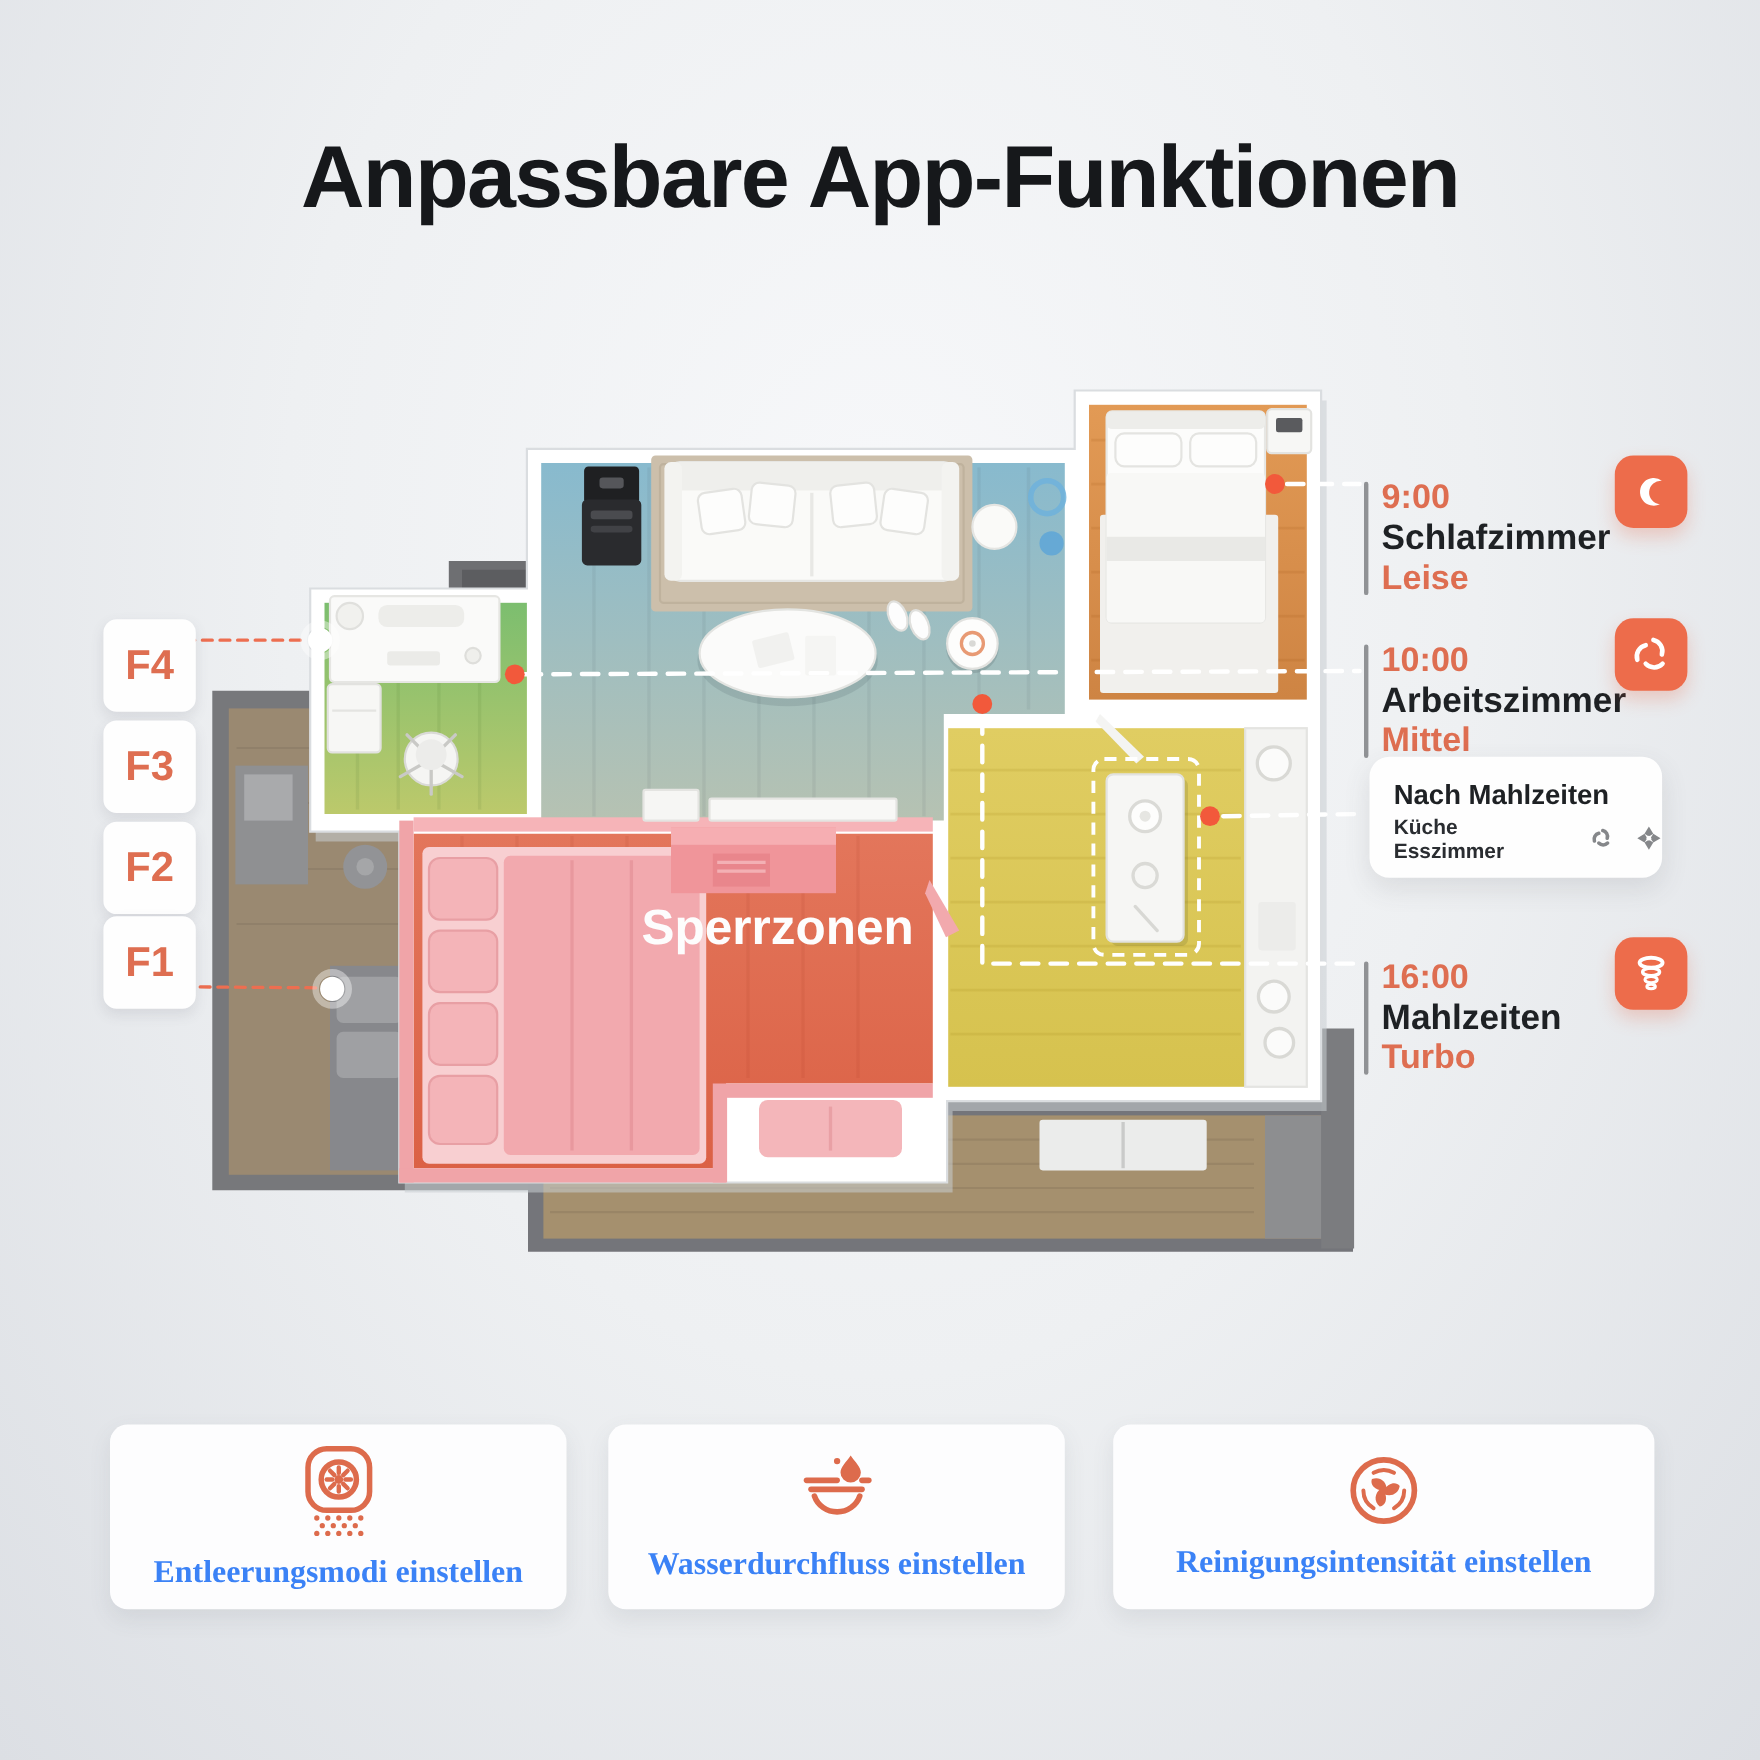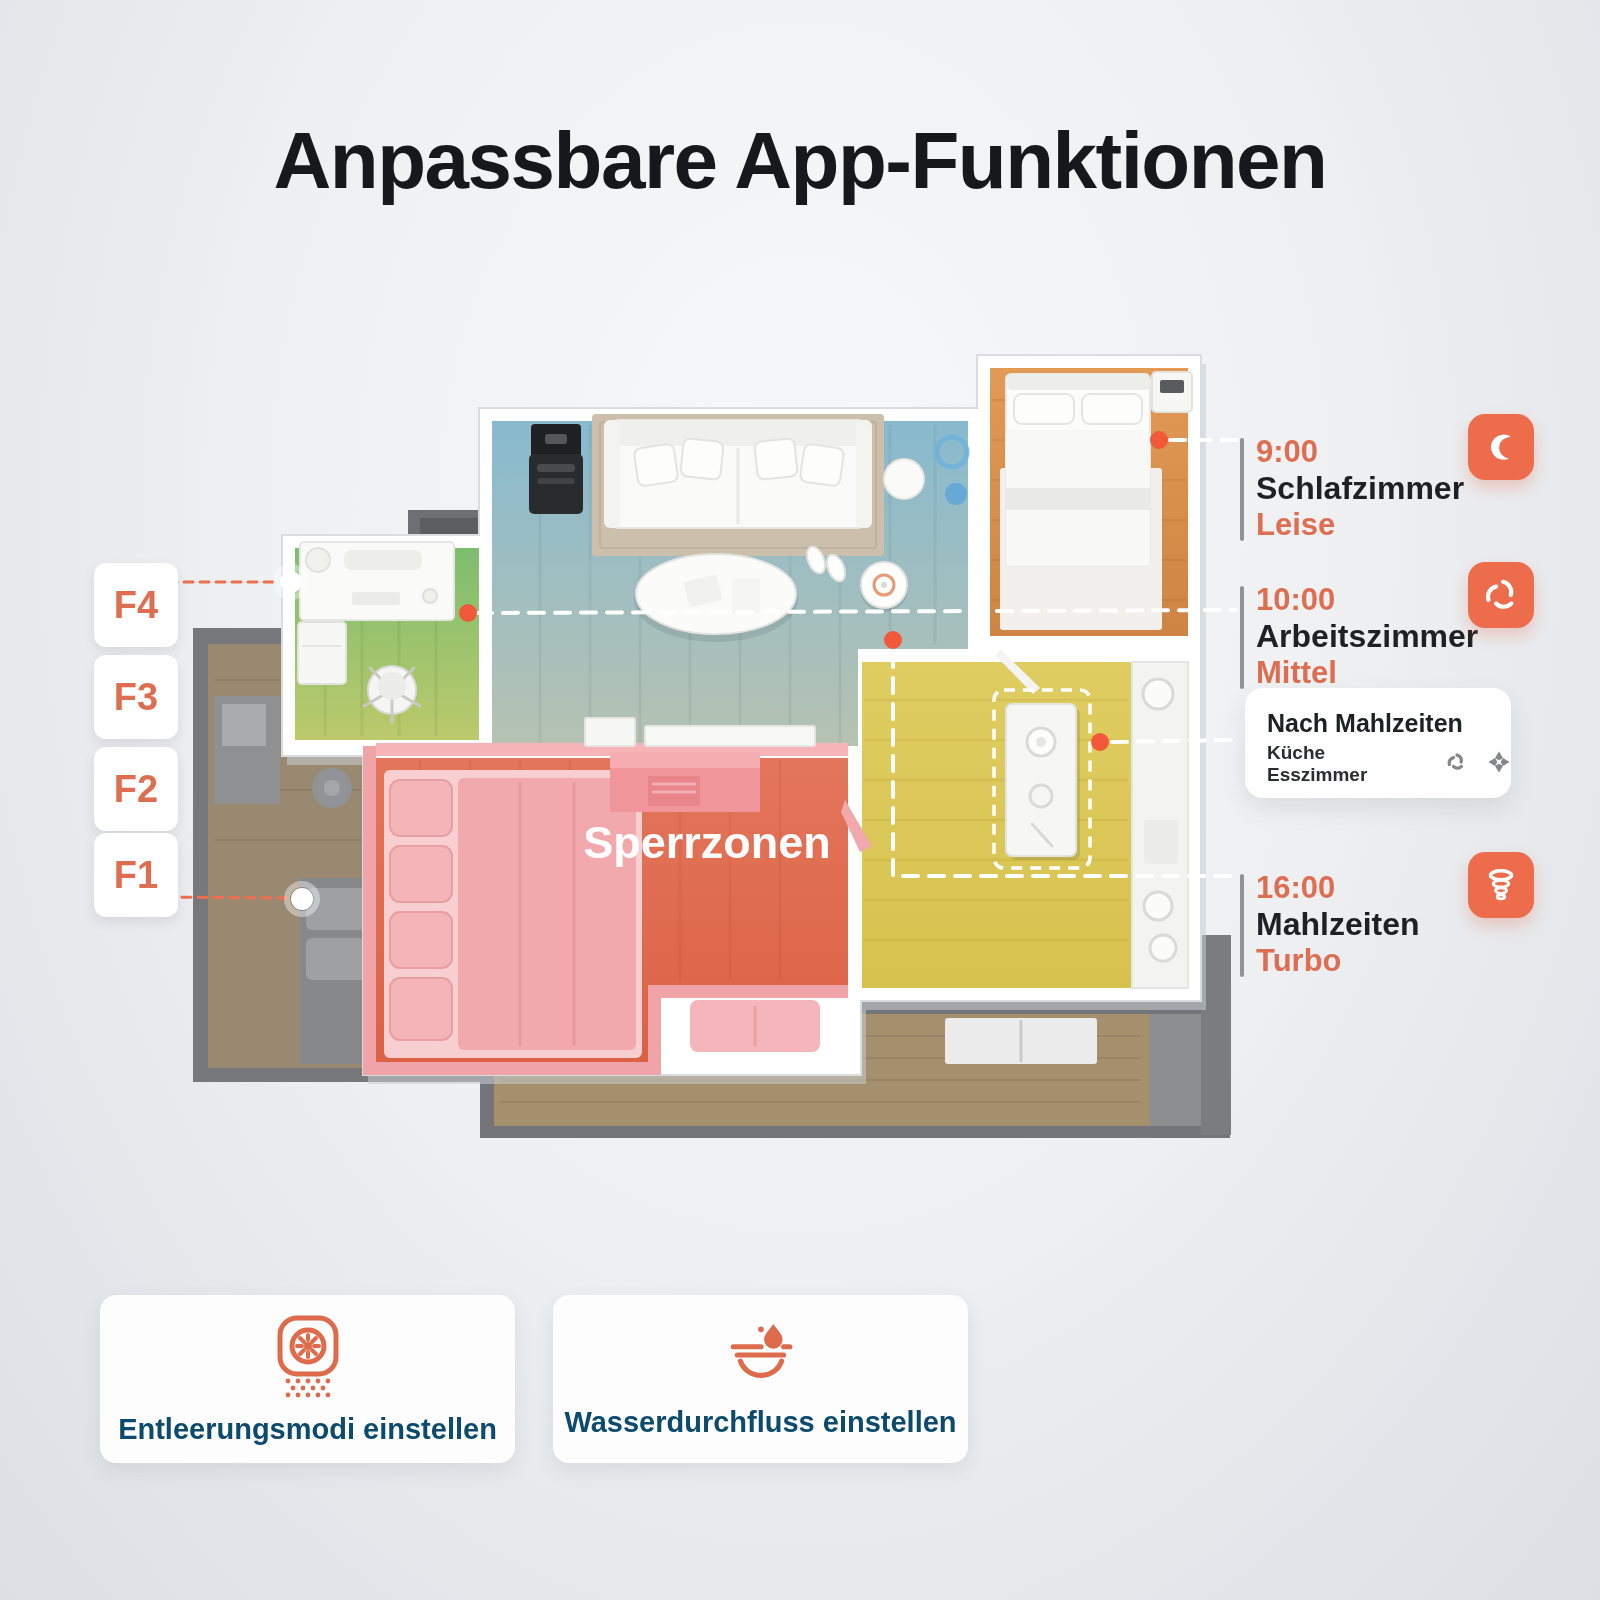--- a/index.html
+++ b/index.html
@@ -34,21 +34,21 @@
   }
   .mcard .mtitle{font-size:25px;font-weight:700;color:#1e2124;margin:0 0 4px 0;}
   .mcard .mrow{display:flex;align-items:center;gap:19px;}
   .mcard .msub{font-size:19px;font-weight:700;color:#2a2d31;}
   
   .fc{
     position:absolute;top:1295px;height:168px;background:#fdfdfe;border-radius:16px;
     box-shadow:0 8px 20px rgba(80,86,96,.10);display:flex;flex-direction:column;
     align-items:center;justify-content:center;gap:10px;box-sizing:border-box;
   }
-  .fc .lbl{font-size:29px;font-weight:600;color:#0c4a6e;}
+  .fc .lbl{font-size:29px;font-weight:600;color:#3b82f6;font-family:Liberation Serif, serif;}
   .fc1{left:100px;width:415px;}
   .fc2{left:553px;width:415px;}
   .fc3{left:1012px;width:492px;}
 </style>
 </head>
 <body>
 
 <div class="canvas">
 
   <h1 class="page-title">Anpassbare App-Funktionen</h1>
@@ -451,14 +451,33 @@
           <line x1="10" y1="34" x2="55" y2="34"></line>
           <path d="M13,40 a21,20 0 0 0 40,0"></path>
         </g>
         <path d="M45,4 C49,10 54,14 54,19 a9,9 0 1 1 -18,0 C36,14 41,10 45,4 Z" fill="#dd6b4c"></path>
         <circle cx="33" cy="9" r="2.8" fill="#dd6b4c"></circle>
       </svg>
     </span>
     <span class="lbl">Wasserdurchfluss einstellen</span>
   </div>
 
+  <div class="fc fc3">
+    <span>
+      <svg width="68" height="68" viewBox="0 0 66 66">
+        <circle cx="33" cy="33" r="27" fill="none" stroke="#dd6b4c" stroke-width="5"></circle>
+        <g fill="none" stroke="#dd6b4c" stroke-width="3.5" stroke-linecap="round">
+          <path d="M51,33 a18,18 0 0 1 -9,15.6"></path>
+          <path d="M51,33 a18,18 0 0 1 -9,15.6" transform="rotate(120 33 33)"></path>
+          <path d="M51,33 a18,18 0 0 1 -9,15.6" transform="rotate(240 33 33)"></path>
+        </g>
+        <g fill="#dd6b4c">
+          <path d="M33,33 C37,26 44,25 47,29 C46,36 39,39 33,36 Z"></path>
+          <path d="M33,33 C37,26 44,25 47,29 C46,36 39,39 33,36 Z" transform="rotate(120 33 33)"></path>
+          <path d="M33,33 C37,26 44,25 47,29 C46,36 39,39 33,36 Z" transform="rotate(240 33 33)"></path>
+          <circle cx="33" cy="33" r="3.5"></circle>
+        </g>
+      </svg>
+    </span>
+    <span class="lbl">Reinigungsintensität einstellen</span>
+  </div>
 
 </div>
 
 </body></html>

